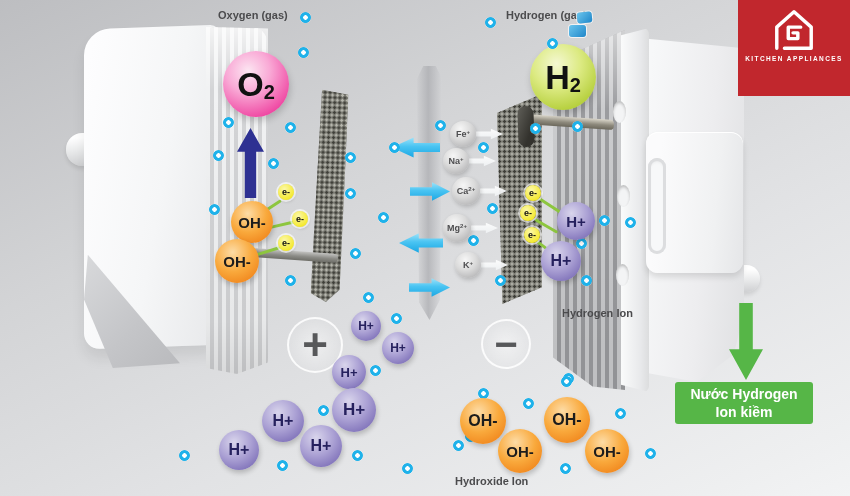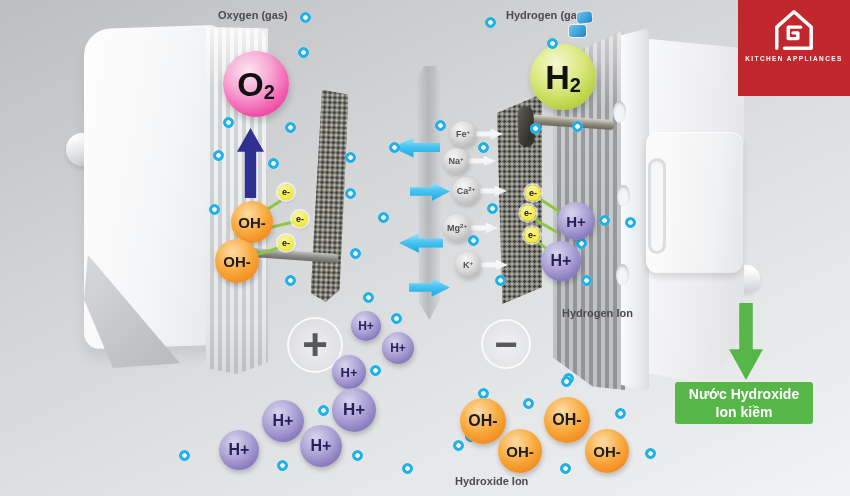--- a/index.html
+++ b/index.html
@@ -292,21 +292,21 @@
       <div class="arrow-cyan arrow-left" style="left: 399px; top: 232px; width: 44px; height: 22px;"></div>
       <div class="arrow-cyan arrow-right" style="left: 409px; top: 277px; width: 41px; height: 21px;"></div>
     </div>
 
   <div class="diagram-label" id="label-oxygen">Oxygen (gas)</div>
   <div class="diagram-label" id="label-hydrogen">Hydrogen (gas)</div>
   <div class="diagram-label" id="label-hion">Hydrogen Ion</div>
   <div class="diagram-label" id="label-ohion">Hydroxide Ion</div>
 
   <div class="abs" id="result-box">
-    <div>Nước Hydroxide</div>
+    <div>Nước Hydrogen</div>
     <div>Ion kiềm</div>
   </div>
 
   <div class="abs" id="logo">
     <svg width="46" height="44" viewBox="0 0 48 46">
       <g fill="none" stroke="#ffffff" stroke-width="3.6" stroke-linejoin="round" stroke-linecap="round">
         <path d="M6 42 V20 L24 4 L42 20 V42 H14"></path>
         <path d="M31 20 H18 V32 H28 V26 H23"></path>
       </g>
     </svg>

